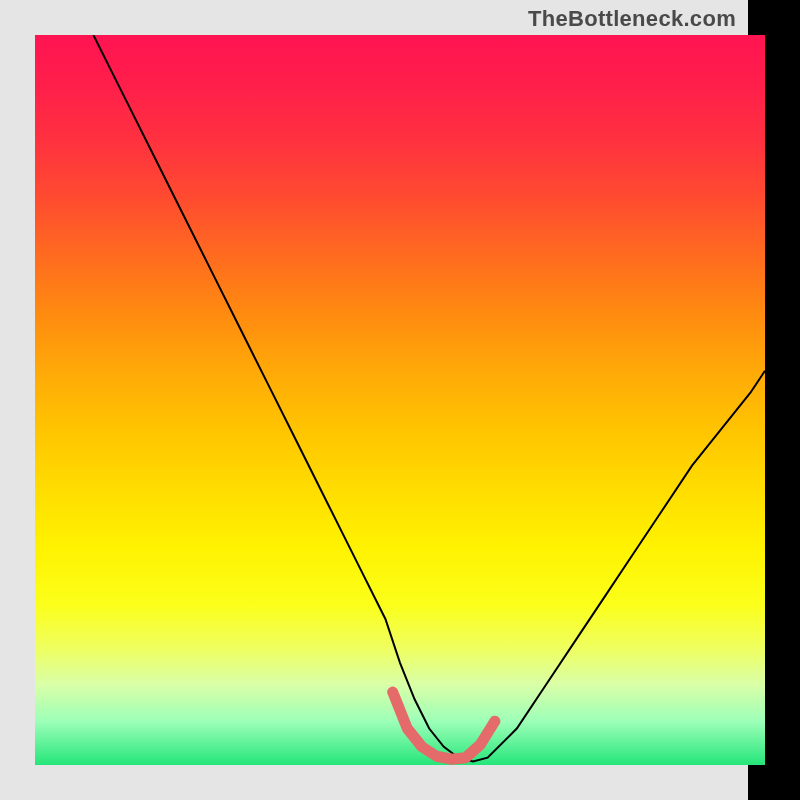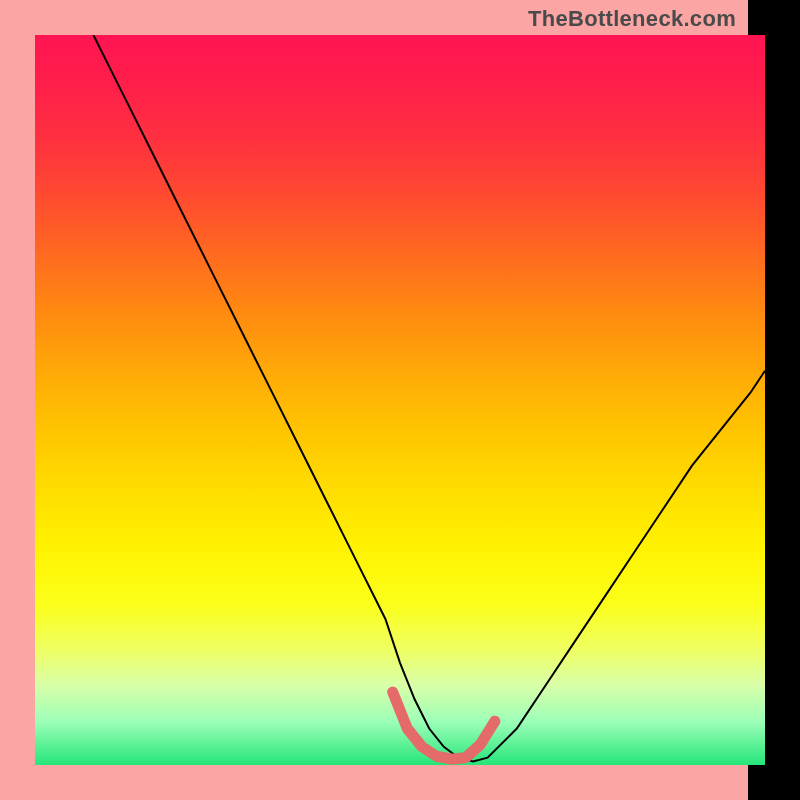--- a/index.html
+++ b/index.html
@@ -8,21 +8,21 @@
     width: 800px;
     height: 800px;
     overflow: hidden;
     background: #000;
     font-family: Arial, Helvetica, sans-serif;
   }
   .frame {
     position: relative;
     width: 748px;
     height: 800px;
-    background: #fca5a5;
+    background: #e5e5e5;
   }
   .plot-area {
     position: absolute;
     left: 35px;
     top: 35px;
     width: 730px;
     height: 730px;
   }
   .gradient-bg {
     position: absolute;

